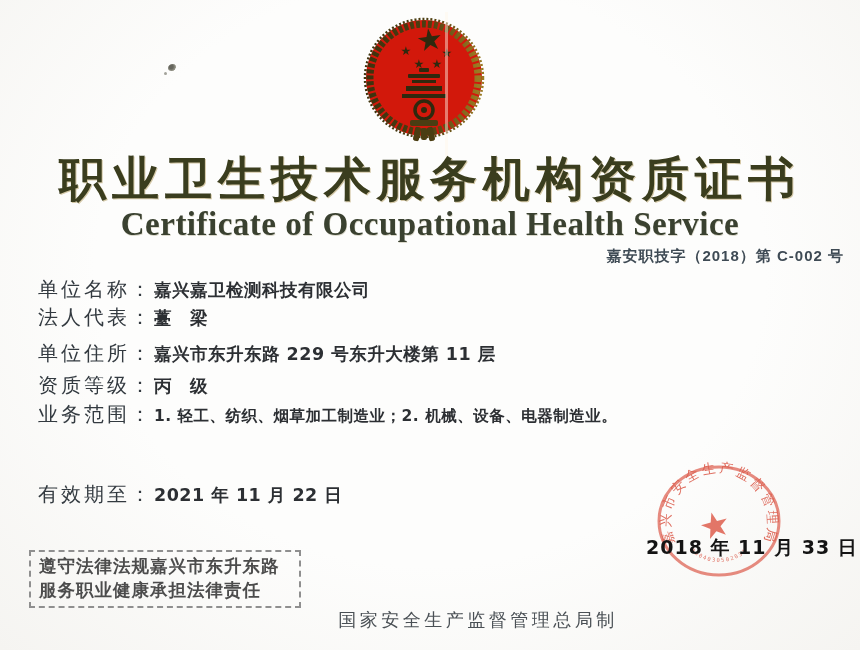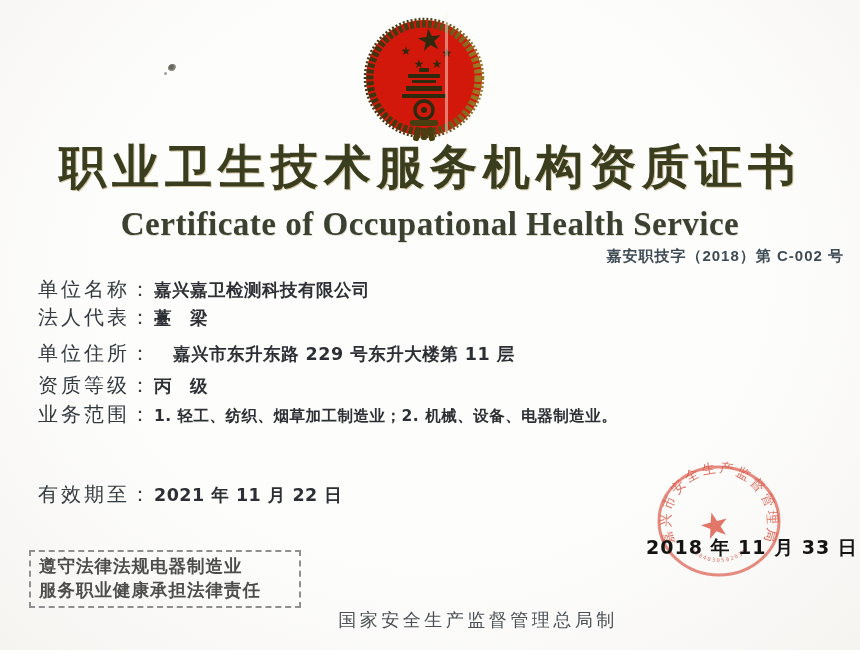--- a/index.html
+++ b/index.html
@@ -12,21 +12,21 @@
   .speck{position:absolute; left:168px; top:64px; width:8px; height:7px;
     background:radial-gradient(circle at 40% 40%, #4c4c42 30%, #8a8a7c 70%, transparent 75%);
     border-radius:60% 40% 55% 45%; opacity:.85;}
   .speck2{position:absolute; left:164px; top:72px; width:3px; height:3px; background:#7c7c70; border-radius:50%; opacity:.7;}
 
   
   .emblem{position:absolute; left:356px; top:12px;}
 
   
   .title-zh{
-    position:absolute; top:136px; left:0; width:100%; text-align:center;
+    position:absolute; top:148px; left:0; width:100%; text-align:center;
     font-family:"DejaVu Sans", sans-serif; font-weight:bold;
     font-size:47px; letter-spacing:6px; color:#3a3d1e;
     text-shadow:1px 1px 0 rgba(146,116,32,.38);
     white-space:nowrap;
   }
   .title-en{
     position:absolute; top:206px; left:0; width:100%; text-align:center;
     font-family:"Liberation Serif", serif; font-weight:bold;
     font-size:33px; color:#3a4130; letter-spacing:0.5px;
     text-shadow:0.5px 0.5px 0 rgba(120,110,60,.25);
@@ -41,21 +41,21 @@
   .frow{position:absolute; left:38px; display:flex; align-items:baseline; white-space:nowrap;}
   .flabel{
     font-family:"Liberation Serif", serif; font-size:20px; letter-spacing:3px;
     color:#333a40; width:116px; flex:0 0 auto;
   }
   .fvalue{
     font-family:"DejaVu Sans", sans-serif; font-weight:bold;
     font-size:17.5px; color:#2c2f33; letter-spacing:0.5px;text-align:center;
   }
   .frow.small .fvalue{font-size:15.5px;}
-  .r1{top:276px;} .r2{top:304px;} .r3{top:340px;gap:19px;} .r4{top:372px;} .r5{top:401px;}
+  .r1{top:276px;} .r2{top:304px;} .r3{top:340px;} .r4{top:372px;} .r5{top:401px;}
   .rv{top:481px;}
 
   
   .pledge{
     position:absolute; left:29px; top:550px; width:252px; height:46px;
     border:2px dashed #8f8f8f; padding:4px 8px;
     display:flex; flex-direction:column; justify-content:space-between;
   }
   .pledge .pl{
     display:flex; 
@@ -146,21 +146,21 @@
   </div>
 
   <div class="frow rv">
     <span class="flabel">有效期至：</span>
     <span class="fvalue">2021 年 11 月 22 日</span>
   </div>
 
   <div class="pledge">
     <div class="pl">
       <span>遵守法律法规</span>
-      <span>电器制造业</span>
+      <span>嘉兴市东升东路</span>
     </div>
     <div class="pl">
       <span>服务职业健康</span>
       <span>承担法律责任</span>
     </div>
   </div>
 
   <svg class="seal" width="132" height="130" viewBox="0 0 132 130" aria-hidden="true">
     <defs>
       <path id="sealArcTop" d="M 22,87 A 49,49 0 1 1 108,87" fill="none"></path>

